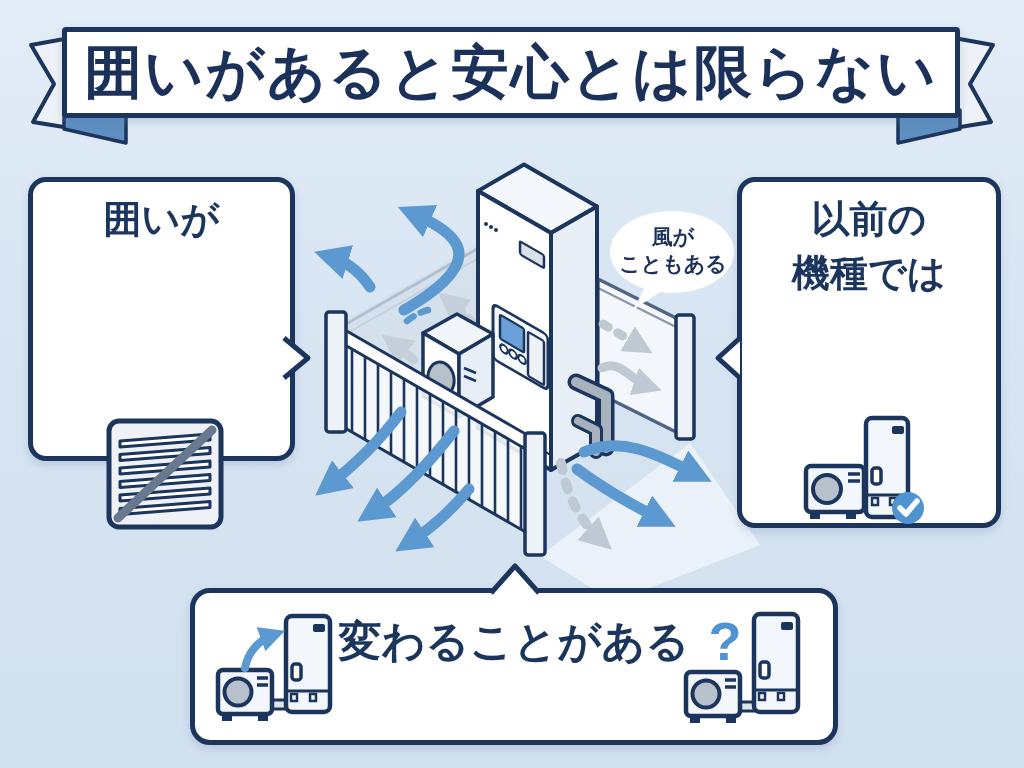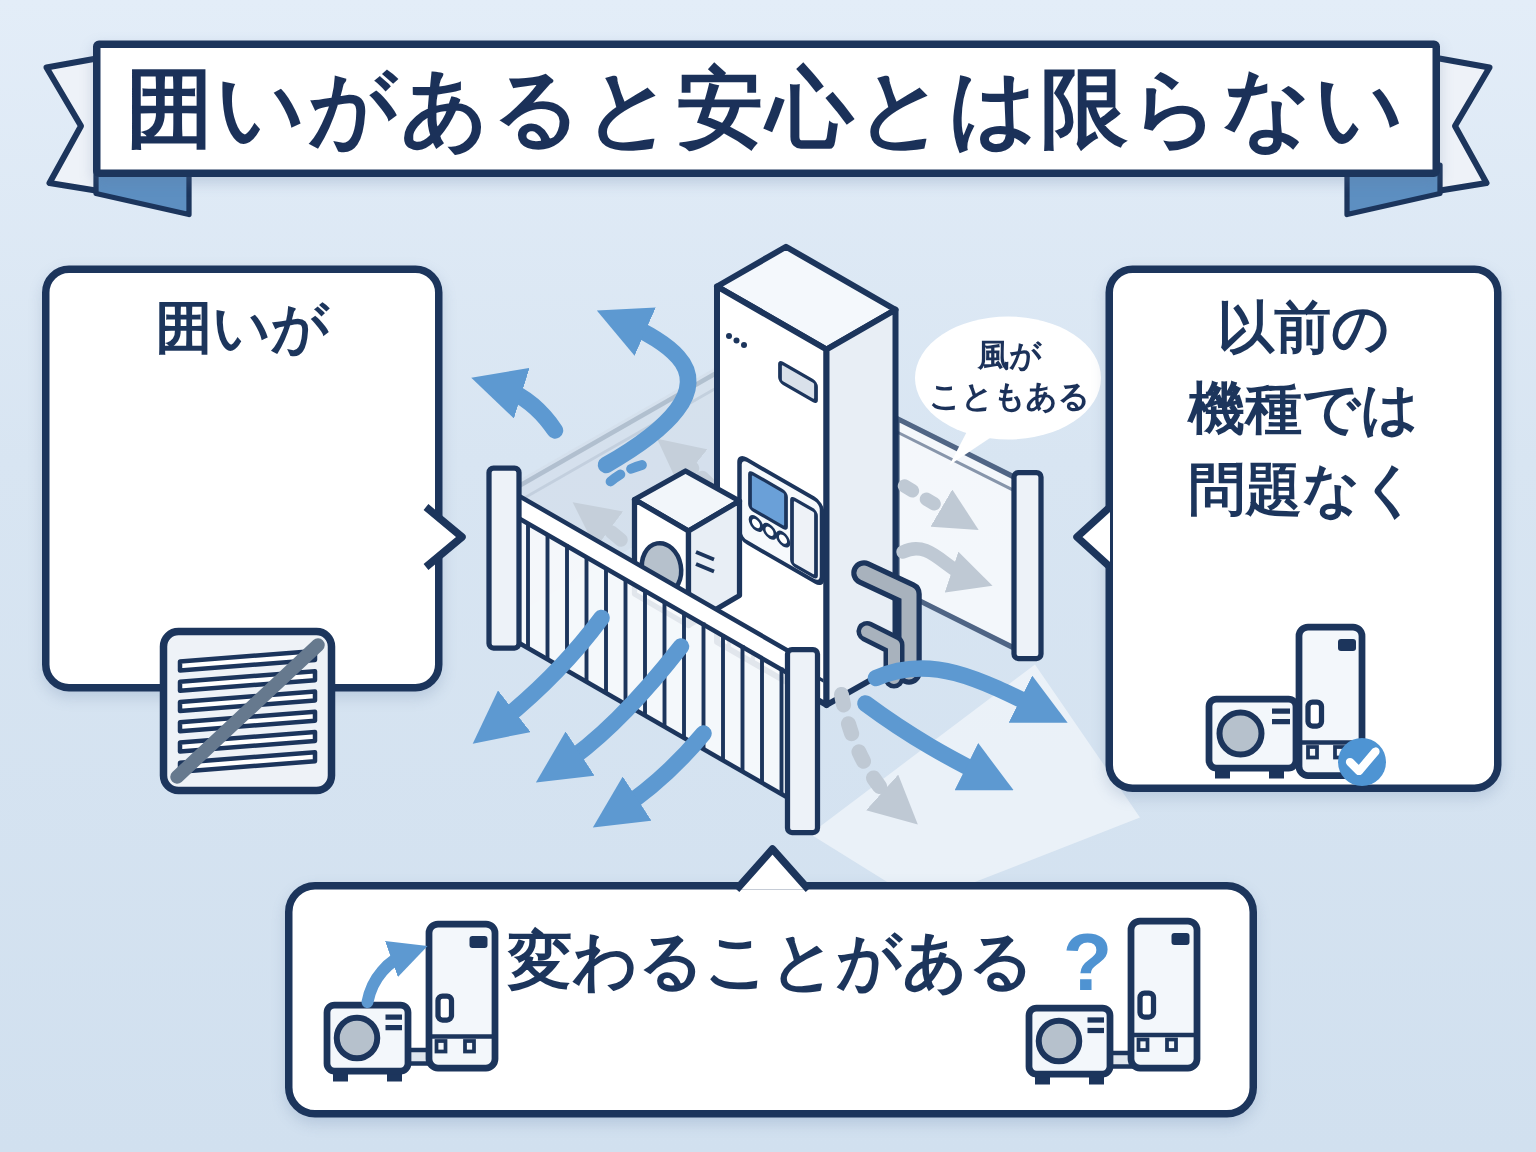--- a/index.html
+++ b/index.html
@@ -197,21 +197,20 @@
       <polygon points="16,79 106,72 106,78 16,85"></polygon>
       <polygon points="16,92.5 106,85.5 106,91.5 16,98.5"></polygon>
     </g>
     <line x1="14" y1="102" x2="108" y2="14" stroke="#66798e" stroke-width="9" stroke-linecap="round"></line>
   </svg>
 
   <div class="abs callout right-box">
     <div class="callout-lines side-lines">
       <div>以前の</div>
       <div>機種では</div>
-      <div>問題なく</div>
     </div>
   </div>
   <svg class="abs" style="left:712px;top:334px" width="30" height="48" viewBox="0 0 30 48">
     <path d="M 28 4 L 6 24 L 28 44" fill="#ffffff" stroke="#1c355c" stroke-width="5" stroke-linejoin="round"></path>
   </svg>
   <svg class="abs" style="left:790px;top:408px" width="180" height="135" viewBox="0 0 180 135">
     <rect x="70" y="93" width="12" height="9" fill="#dfe6ee" stroke="#1c355c" stroke-width="3"></rect>
     <g>
       <rect x="76" y="10" width="42" height="99" rx="6" fill="#f3f7fb" stroke="#1c355c" stroke-width="4.5"></rect>
       <rect x="102" y="18" width="12" height="8" rx="2" fill="#1c355c"></rect>

